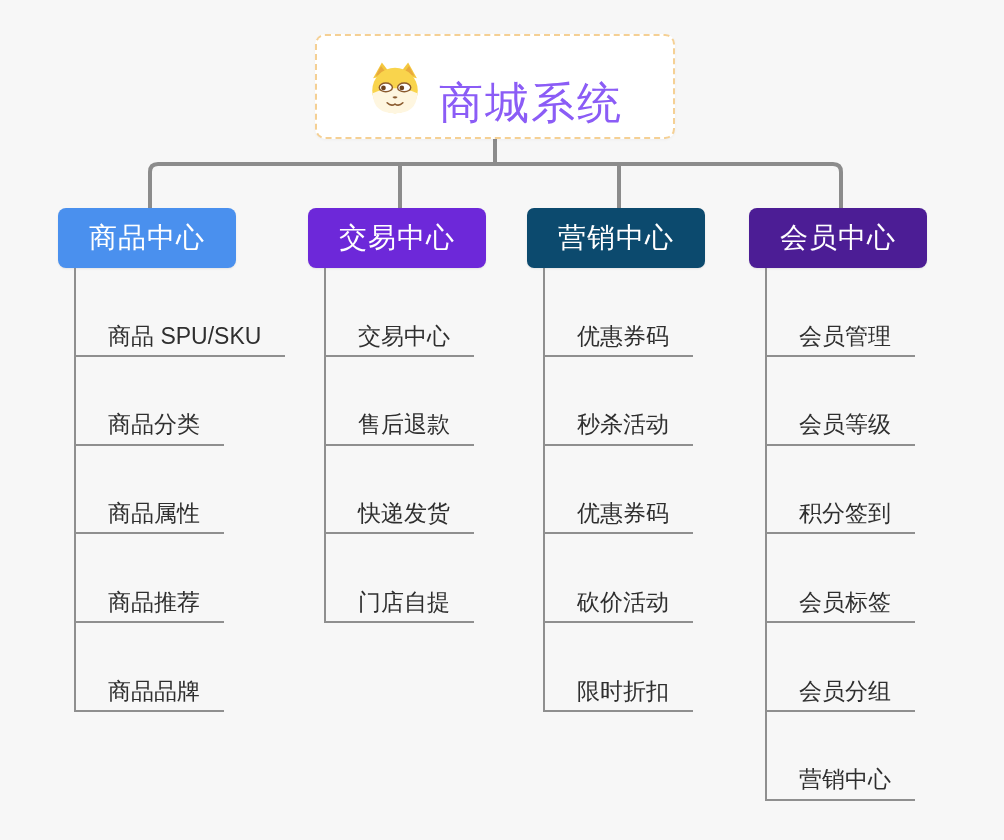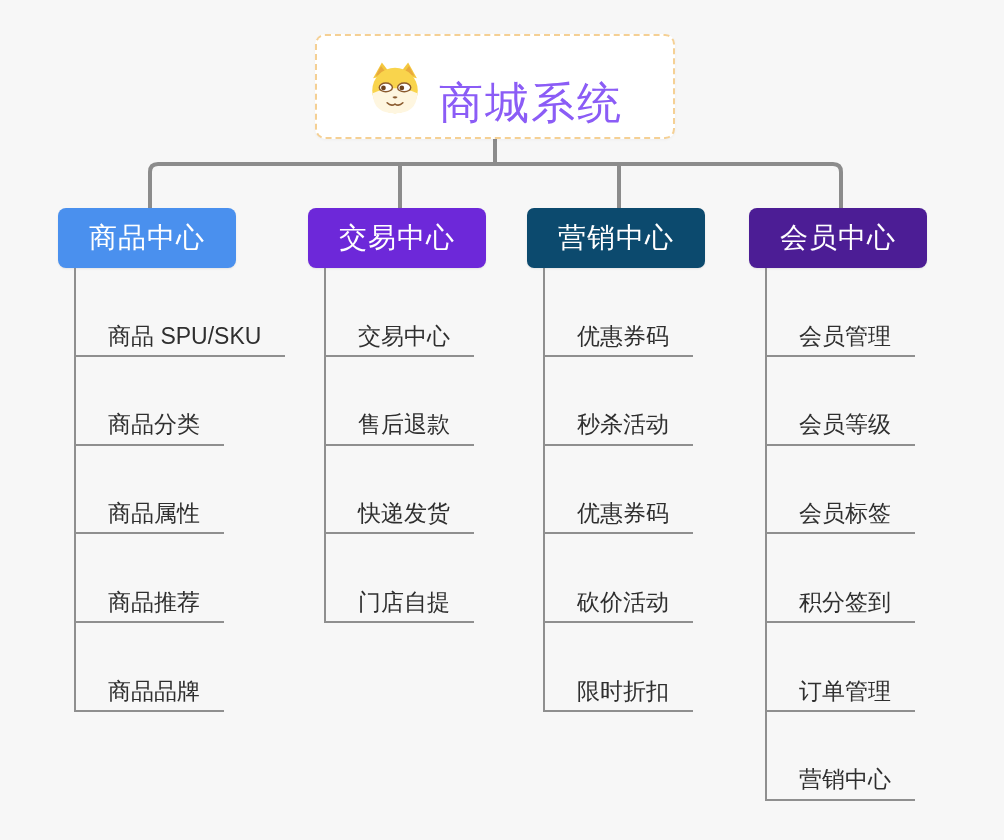--- a/index.html
+++ b/index.html
@@ -99,20 +99,20 @@
       <li class="child">砍价活动</li>
       <li class="child">限时折扣</li>
     </ul>
   </div>
 
   <div class="branch-col" style="left:749px">
     <div class="branch-node" style="background-color: #4c1d95;">会员中心</div>
     <ul class="children">
       <li class="child">会员管理</li>
       <li class="child">会员等级</li>
+      <li class="child">积分签到</li>
       <li class="child">会员标签</li>
-      <li class="child">积分签到</li>
-      <li class="child">订单管理</li>
+      <li class="child">会员分组</li>
       <li class="child">营销中心</li>
     </ul>
   </div>
 
 </div>
 
 </body></html>

